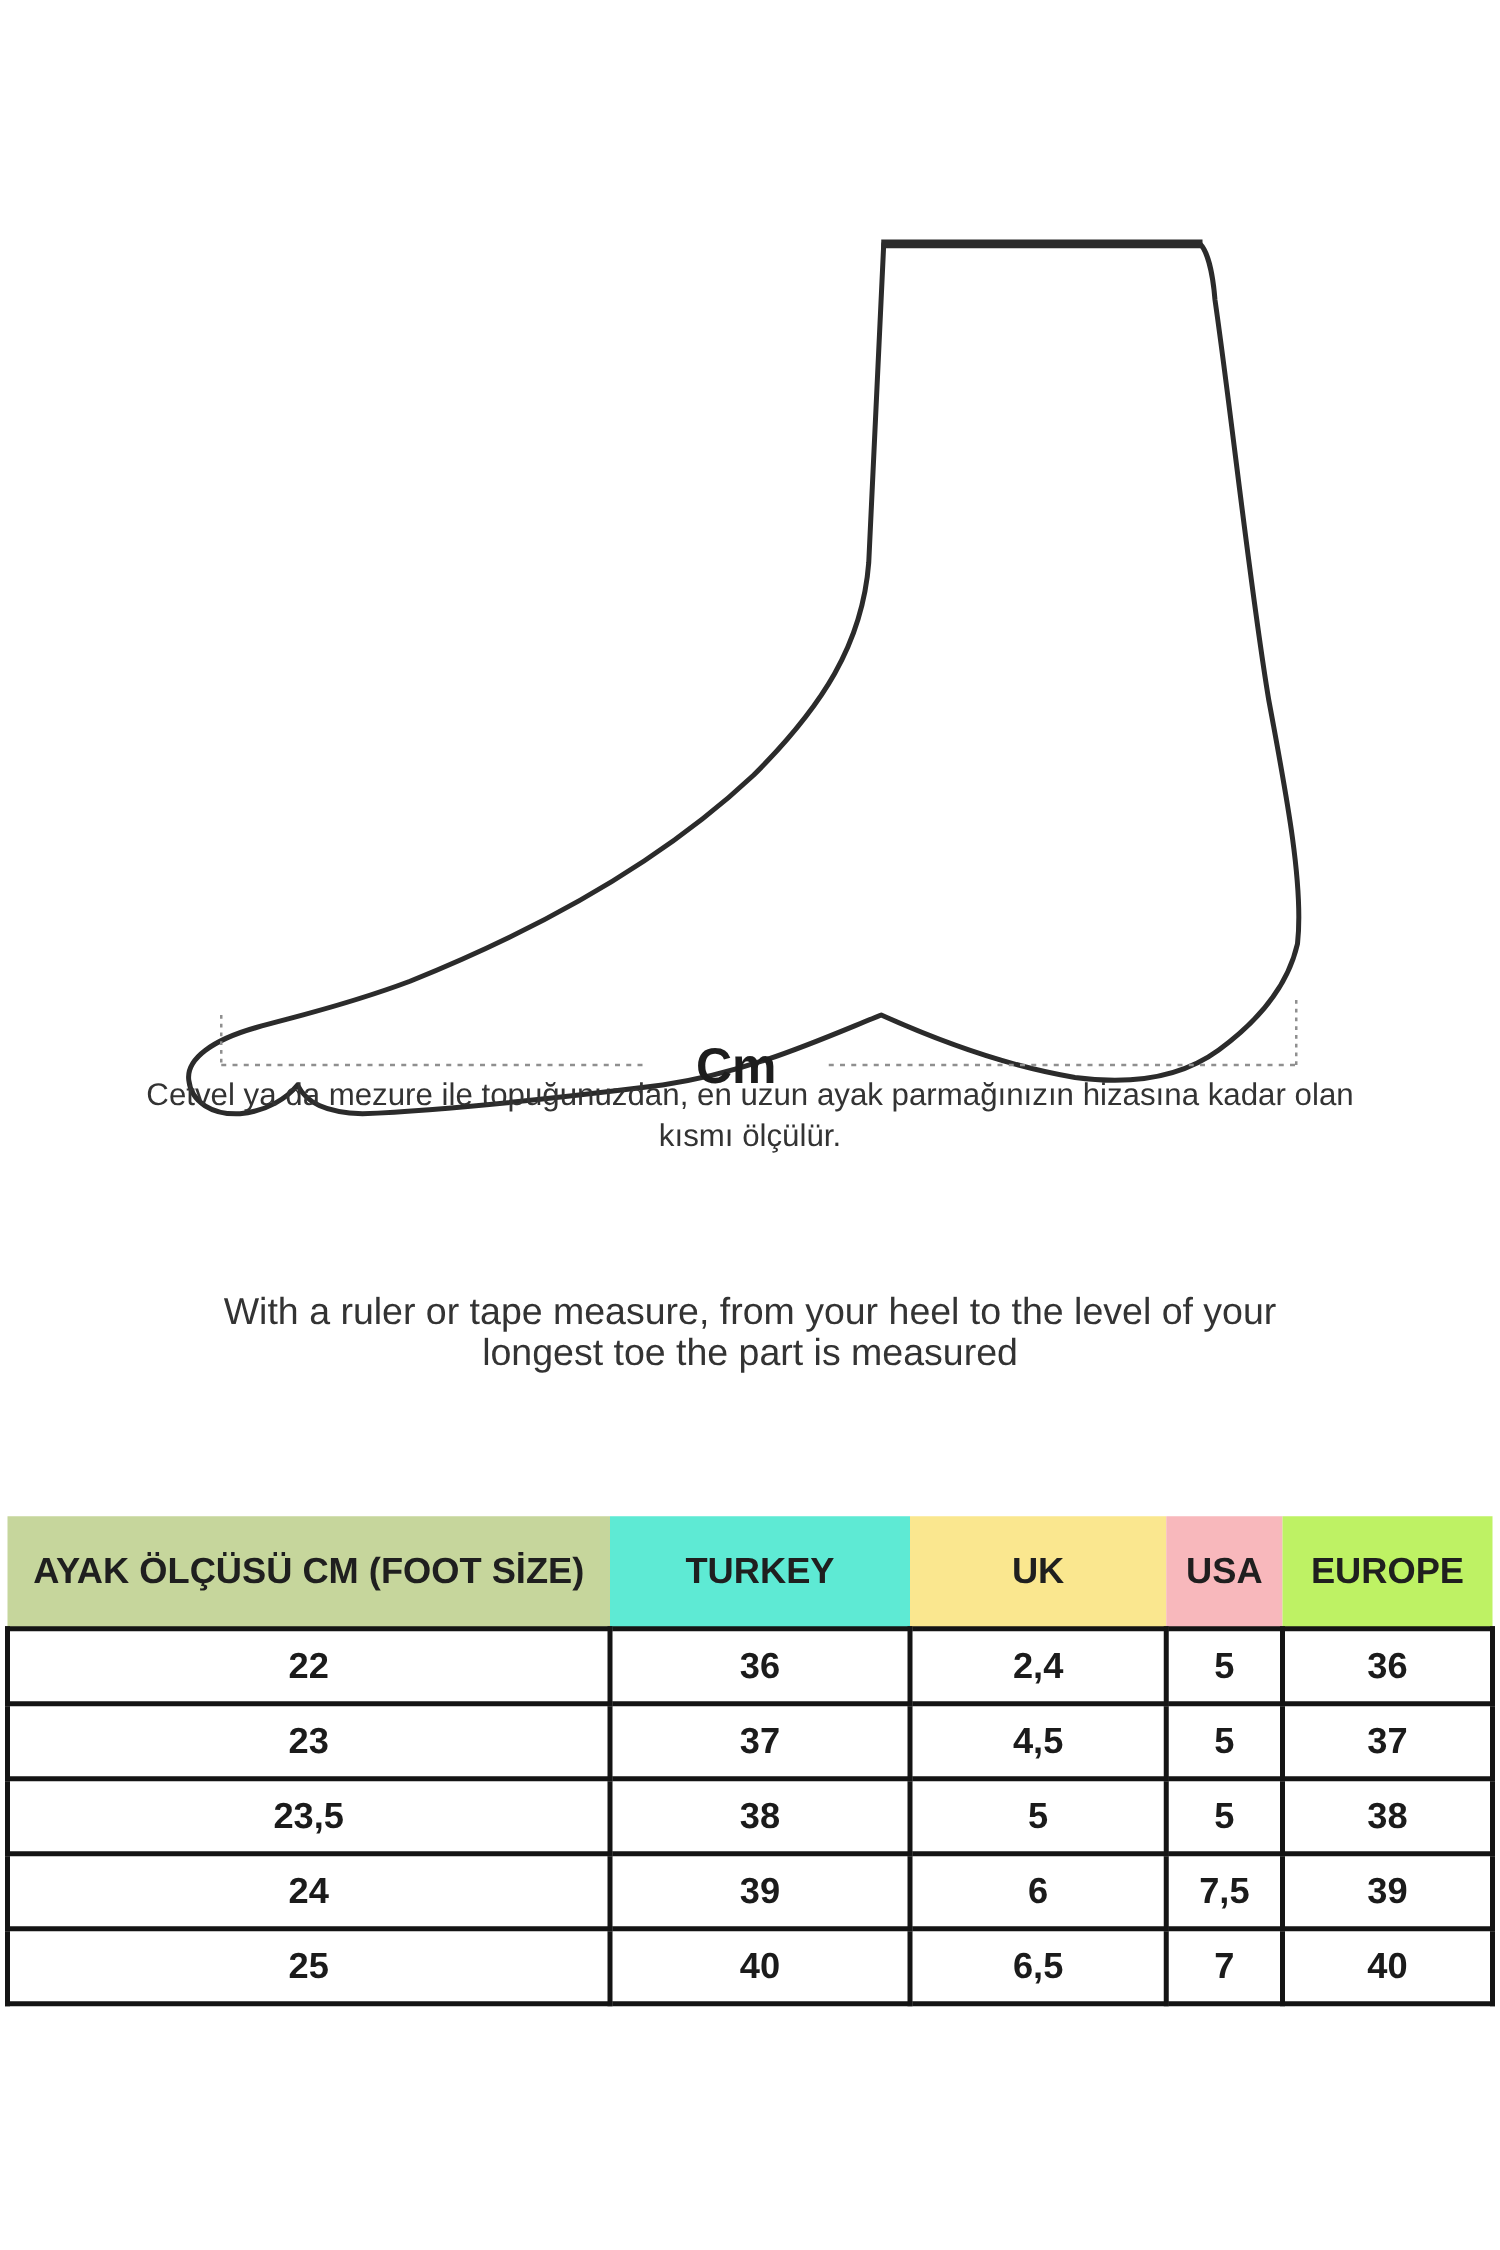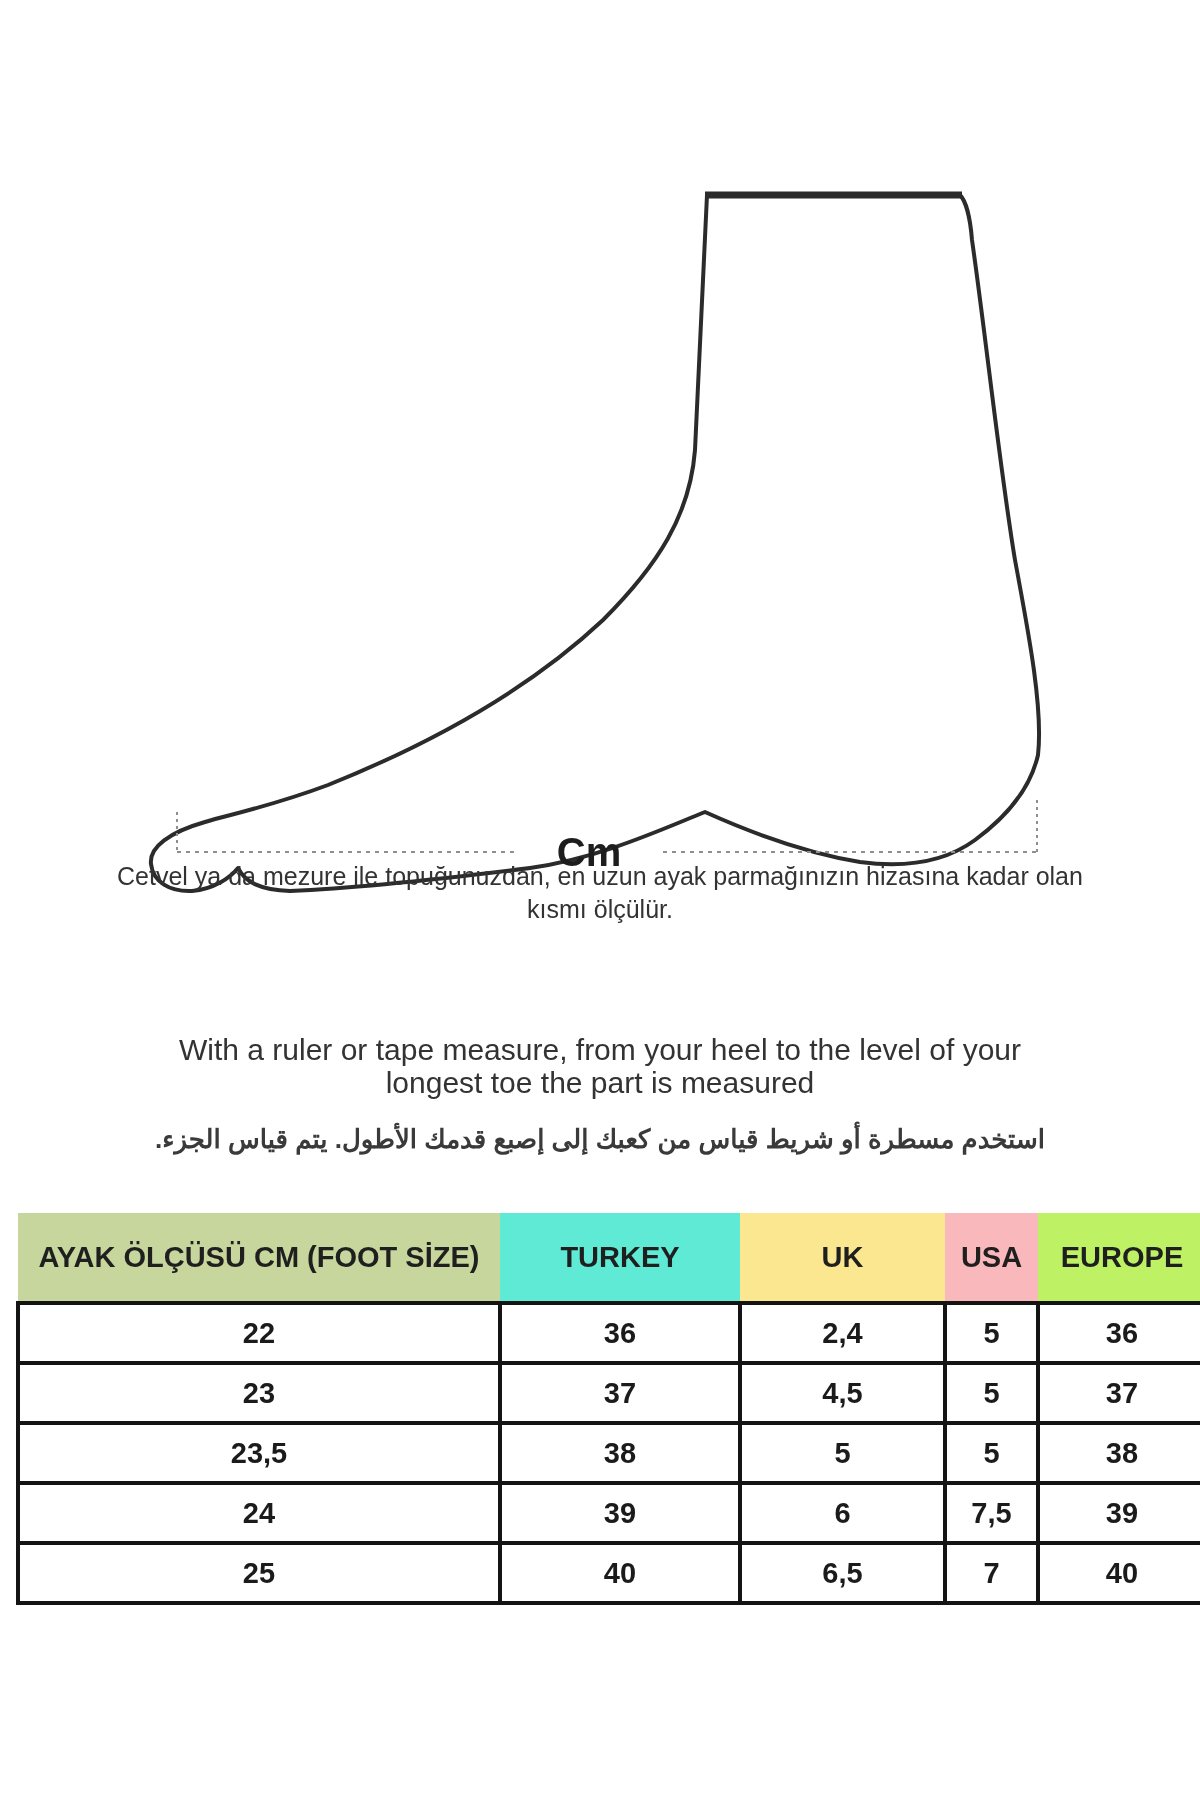--- a/index.html
+++ b/index.html
@@ -20,21 +20,21 @@
   .para{position:absolute;left:0;width:1200px;text-align:center;}
   .para-inner{display:inline-block;}
   .turkish{top:860px;font-size:25px;line-height:33px;color:#333;}
   .turkish .para-inner{max-width:980px;}
   .english{top:1033px;font-size:30px;line-height:33px;color:#333;}
   .english .para-inner{max-width:900px;}
   .arabic{top:1124px;font-size:26px;font-weight:bold;color:#3a3a3a;direction:rtl;}
   .arabic .para-inner{max-width:1100px;}
 
   
-  .size-table-wrap{position:absolute;top:1213px;left:16px;width:1004px;}
+  .size-table-wrap{position:absolute;top:1213px;left:4px;width:1004px;}
   table.size-table{
     border-collapse:collapse;table-layout:fixed;width:1188px;
     font-weight:bold;color:#1b1b1b;
   }
   table.size-table col.c0{width:482px;}
   table.size-table col.c1{width:240px;}
   table.size-table col.c2{width:205px;}
   table.size-table col.c3{width:93px;}
   table.size-table col.c4{width:168px;}
   table.size-table th{
@@ -84,23 +84,20 @@
   </div>
 
   <div class="para turkish">
     <span class="para-inner">Cetvel ya da mezure ile topuğunuzdan, en uzun ayak parmağınızın hizasına kadar olan kısmı ölçülür.</span>
   </div>
 
   <div class="para english">
     <span class="para-inner">With a ruler or tape measure, from your heel to the level of your longest toe the part is measured</span>
   </div>
 
-  <div class="para arabic" dir="rtl">
-    <span class="para-inner">استخدم مسطرة أو شريط قياس من كعبك إلى إصبع قدمك الأطول.  يتم قياس الجزء.</span>
-  </div>
 
   <div class="size-table-wrap">
     <table class="size-table">
       <colgroup>
         <col class="c0">
           <col class="c1">
           <col class="c2">
           <col class="c3">
           <col class="c4">
       </colgroup>

